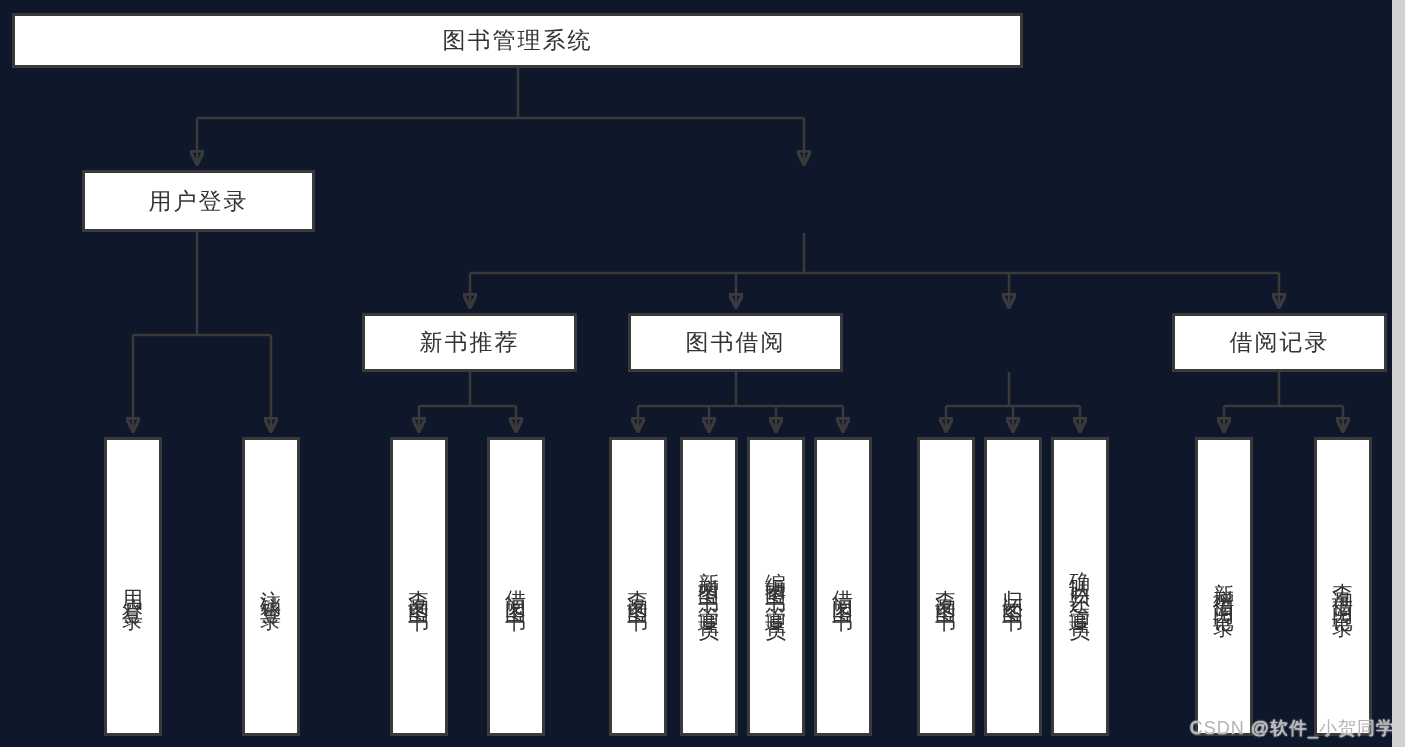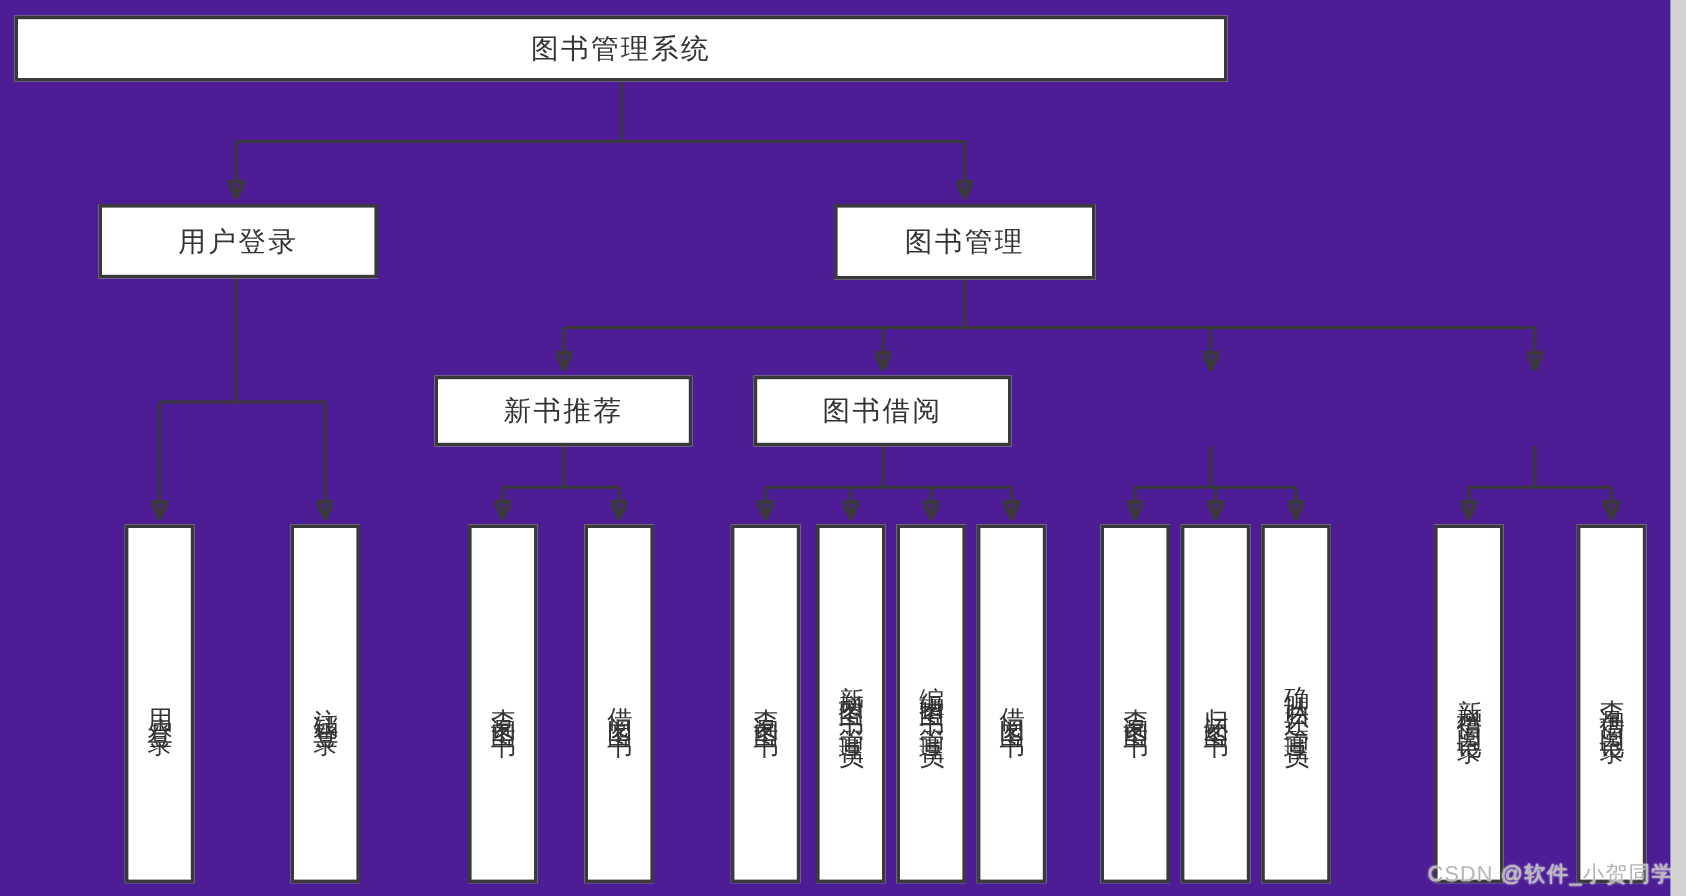--- a/index.html
+++ b/index.html
@@ -1,19 +1,19 @@
 <!DOCTYPE html>
 <html><head>
 <meta charset="utf-8">
 <style>
   html,body{margin:0;padding:0;background:#ffffff;}
   .stage{
     position:relative;
     width:1405px;height:747px;
-    background:#4c1d95;
+    background:#0f172a;
     font-family:"Liberation Sans", sans-serif;
     overflow:hidden;
   }
   .connectors{position:absolute;left:0;top:0;width:1405px;height:747px;z-index:1;}
   .connectors path{stroke:#3a3a3a;stroke-width:2.5;fill:none;}
   .connectors path.a{marker-end:url(#arrowhead);}
   .node{
     position:absolute;
     box-sizing:border-box;
     background:#ffffff;
@@ -101,24 +101,24 @@
 
     <path d="M1279,372 V406"></path>
     <path d="M1224,406 H1343"></path>
     <path class="a" d="M1224,406 V431"></path>
     <path class="a" d="M1343,406 V431"></path>
   </svg>
 
   <div class="node h" style="left:12px;top:13px;width:1011px;height:55px">图书管理系统</div>
 
   <div class="node h" style="left:82px;top:170px;width:233px;height:62px">用户登录</div>
-  <div class="node h" style="left:695px;top:170px;width:218px;height:63px">图书管理</div>
 
   <div class="node h" style="left:362px;top:313px;width:215px;height:59px">新书推荐</div>
   <div class="node h" style="left:628px;top:313px;width:215px;height:59px">图书借阅</div>
+  <div class="node h" style="left:1172px;top:313px;width:215px;height:59px">借阅记录</div>
 
   <div class="node v" style="left:104px;top:437px;width:58px;height:299px">用户登录</div>
   <div class="node v" style="left:242px;top:437px;width:58px;height:299px">注销登录</div>
 
   <div class="node v" style="left:390px;top:437px;width:58px;height:299px">查询图书</div>
   <div class="node v" style="left:487px;top:437px;width:58px;height:299px">借阅图书</div>
 
   <div class="node v" style="left:609px;top:437px;width:58px;height:299px">查询图书</div>
   <div class="node v" style="left:680px;top:437px;width:58px;height:299px">新增图书（管理员）</div>
   <div class="node v" style="left:747px;top:437px;width:58px;height:299px">编辑图书（管理员）</div>

